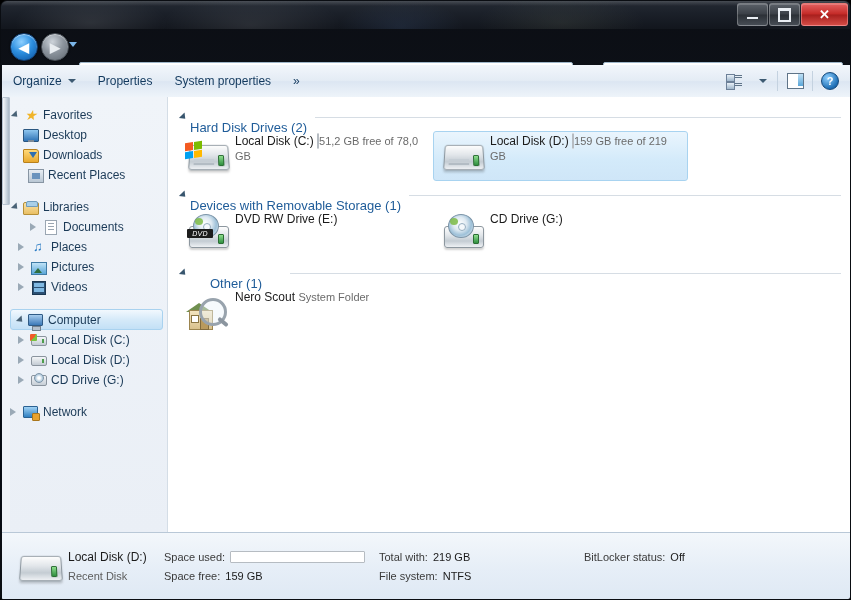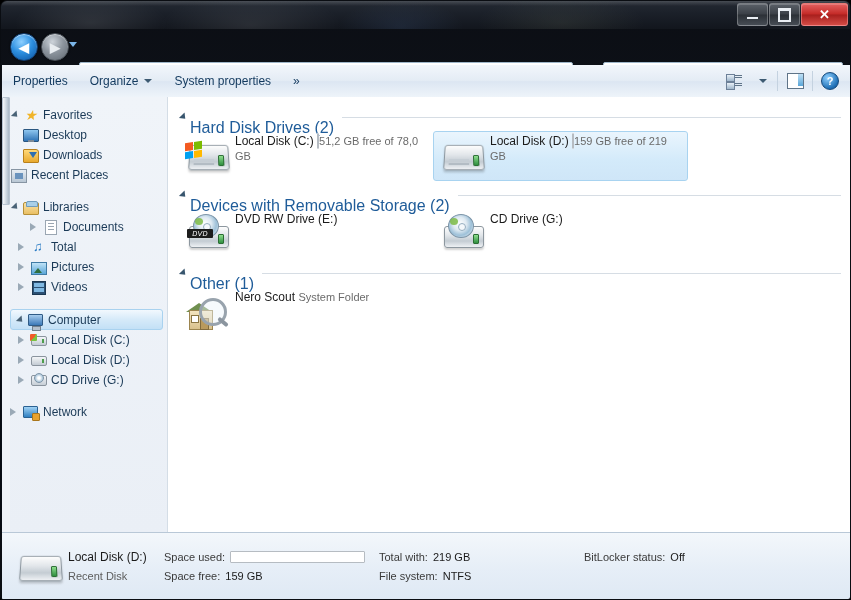--- a/index.html
+++ b/index.html
@@ -216,21 +216,21 @@
     display:flex;align-items:center;height:20px;margin:0 10px 0 8px;
   }
   .grp-tri{
     width:14px;height:14px;display:flex;align-items:center;justify-content:center;flex:0 0 auto;
   }
   .grp-tri i{
     display:block;width:0;height:0;
     border-left:5px solid #38566e;border-top:4px solid transparent;border-bottom:4px solid transparent;
     transform:rotate(45deg);
   }
-  .grp-title{font-size:16px;color:#1f5c99;white-space:nowrap;padding-right:8px;margin-top:21px;}
+  .grp-title{font-size:13px;color:#1f5c99;white-space:nowrap;padding-right:8px;margin-top:21px;}
   .grp-line{flex:1;height:1px;background:#d6dde4;}
   .tiles{display:flex;flex-wrap:wrap;padding:4px 0 0 10px;}
   .tile{
     width:255px;height:50px;display:flex;align-items:flex-start;
     box-sizing:border-box;padding:2px 4px;margin-bottom:2px;
     border:1px solid transparent;border-radius:3px;
   }
   .tile.selected{
     background:linear-gradient(180deg,#eaf5fd 0%,#d3eafa 60%,#cfe6f8 100%);
     border:1px solid #a8d3f0;
@@ -361,25 +361,25 @@
     </div>
     <div class="refresh">↻</div>
 
     <div class="searchbox">
       <input type="text" placeholder="Search Computer" style="">
       <span class="search-icon">🔍</span>
     </div>
   </div>
 
   <div class="toolbar">
-    <div class="tb-item">Properties</div>
     <div class="tb-item">
       <span>Organize</span>
       <i class="tb-caret"></i>
     </div>
+    <div class="tb-item">Properties</div>
     <div class="tb-item">System properties</div>
     <div class="tb-item">»</div>
 
     <div class="tb-right">
       <div class="tb-icon">
         <span class="viewicon">
           <i class="vi-l"></i>
             <i class="vi-l2"></i>
             <i class="vi-r"></i>
             <i class="vi-r2"></i>
@@ -422,21 +422,21 @@
             <i class="ic-desktop"></i>
           </span>
         <span>Desktop</span>
       </div>
       <div class="nav-item" style="padding-left:20px;">
         <span class="nicon">
             <i class="ic-dl"></i>
           </span>
         <span>Downloads</span>
       </div>
-      <div class="nav-item" style="padding-left:8px;">
+      <div class="nav-item" style="padding-left:25px;">
         <span class="nicon">
             <i class="ic-recent"></i>
           </span>
         <span>Recent Places</span>
       </div>
 
       <div class="nav-gap"></div>
 
       <div class="nav-item">
         <span class="exp">
@@ -456,21 +456,21 @@
           </span>
         <span>Documents</span>
       </div>
       <div class="nav-item" style="padding-left:14px;">
         <span class="exp">
             <i class="tri-closed"></i>
           </span>
         <span class="nicon">
             <i class="ic-music">♫</i>
           </span>
-        <span>Total</span>
+        <span>Places</span>
       </div>
       <div class="nav-item" style="padding-left:14px;">
         <span class="exp">
             <i class="tri-closed"></i>
           </span>
         <span class="nicon">
             <i class="ic-pic"></i>
           </span>
         <span>Pictures</span>
       </div>
@@ -576,21 +576,21 @@
             <span class="meter"><i class="fill" style="width:27%"></i></span>
             <span class="tile-sub">159 GB free of 219 GB</span>
           </span>
         </div>
       </div>
 
       <div class="group-hdr" style="margin-top:2px;">
         <span class="grp-tri">
             <i></i>
           </span>
-        <span class="grp-title">Devices with Removable Storage (2)</span>
+        <span class="grp-title">Devices with Removable Storage (1)</span>
         <span class="grp-line"></span>
       </div>
       <div class="tiles">
         <div class="tile">
           <span class="tile-icon">
             <i class="disc">
                 <i class="green"></i>
               </i>
             <i class="dicon-dvd"></i>
             <i class="dvd-tag">DVD</i>
@@ -605,21 +605,21 @@
                 <i class="green"></i>
               </i>
             <i class="dicon-dvd"></i>
           </span>
           <span class="tile-text">
             <span class="tile-name">CD Drive (G:)</span>
           </span>
         </div>
       </div>
 
-      <div class="group-hdr" style="margin-top:2px;">
+      <div class="group-hdr" style="margin-top:2px;gap:20px;">
         <span class="grp-tri">
             <i></i>
           </span>
         <span class="grp-title">Other (1)</span>
         <span class="grp-line"></span>
       </div>
       <div class="tiles">
         <div class="tile">
           <span class="tile-icon">
             <i class="dicon-nero">

